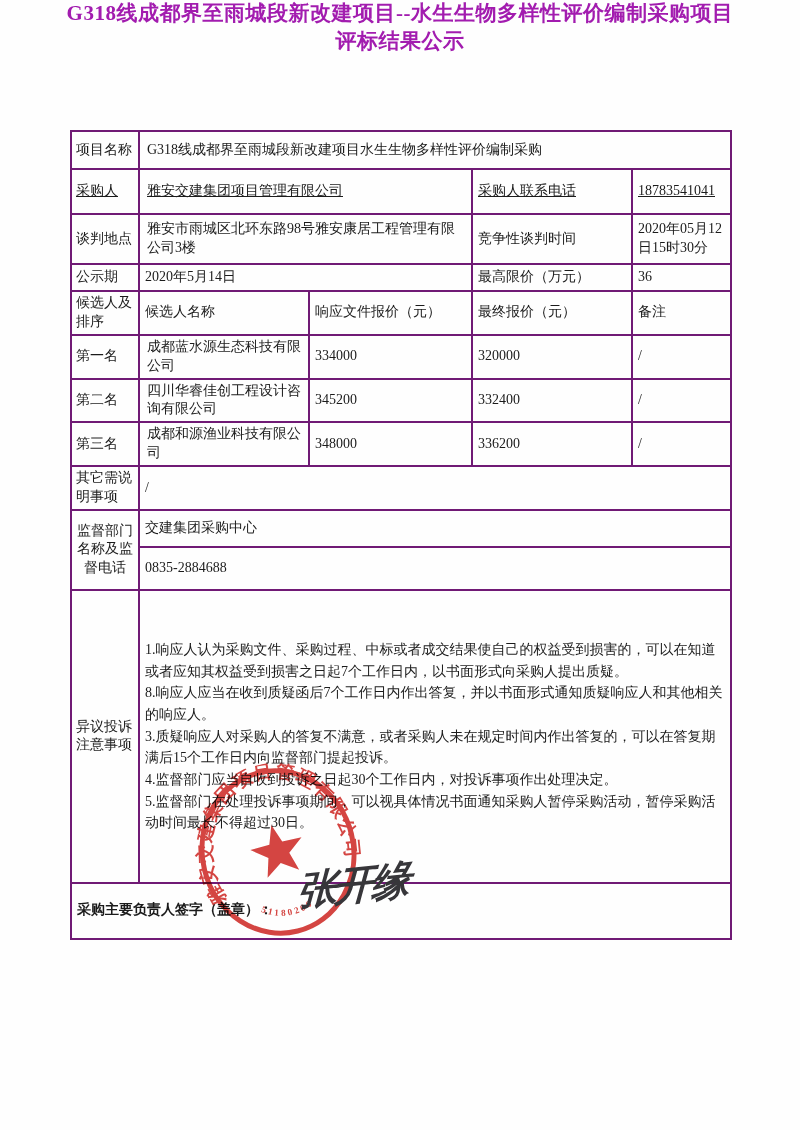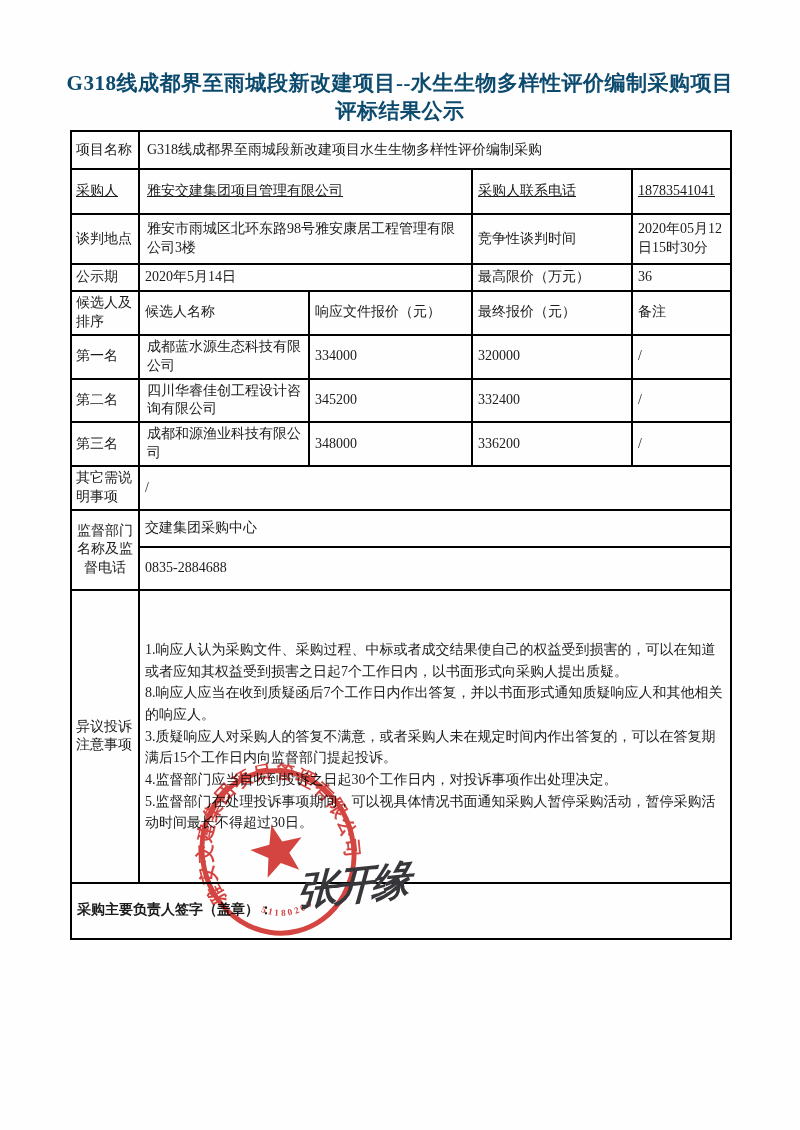--- a/index.html
+++ b/index.html
@@ -7,42 +7,41 @@
   body {
     width: 800px; height: 1130px;
     font-family: "Liberation Serif", "DejaVu Serif", serif;
     color: #1b1b1b;
     position: relative;
     overflow: hidden;
   }
   .page { position: relative; width: 800px; height: 1130px; background: #fefefe; }
 
   .title {
-    padding-top: 70px;
     width: 672px;
     margin: 0 auto;
     text-align: center;
     font-size: 21px;
     font-weight: 700;
     line-height: 1.32;
     letter-spacing: 0.5px;
-    color: #0c4a6e;
+    color: #a21caf;
   }
 
   table.result-table {
     position: absolute;
     left: 70px; top: 130px;
     width: 660px;
     border-collapse: collapse;
     table-layout: fixed;
     font-size: 14px;
     color: #1b1b1b;
   }
   .result-table td {
-    border: 2px solid #000000;
+    border: 2px solid #701a75;
     padding: 2px 5px;
     vertical-align: middle;
     line-height: 1.35;
     word-break: break-all;
   }
   .result-table td.lab { text-align: left; padding-left: 4px; padding-right: 2px; }
   .result-table td.lab-center { text-align: center; padding: 2px 2px; }
   .result-table td.val { text-align: left; padding-left: 7px; border-radius: 16px; }
   .result-table td.ctr { text-align: left; }
   .r1  { height: 38px; }

